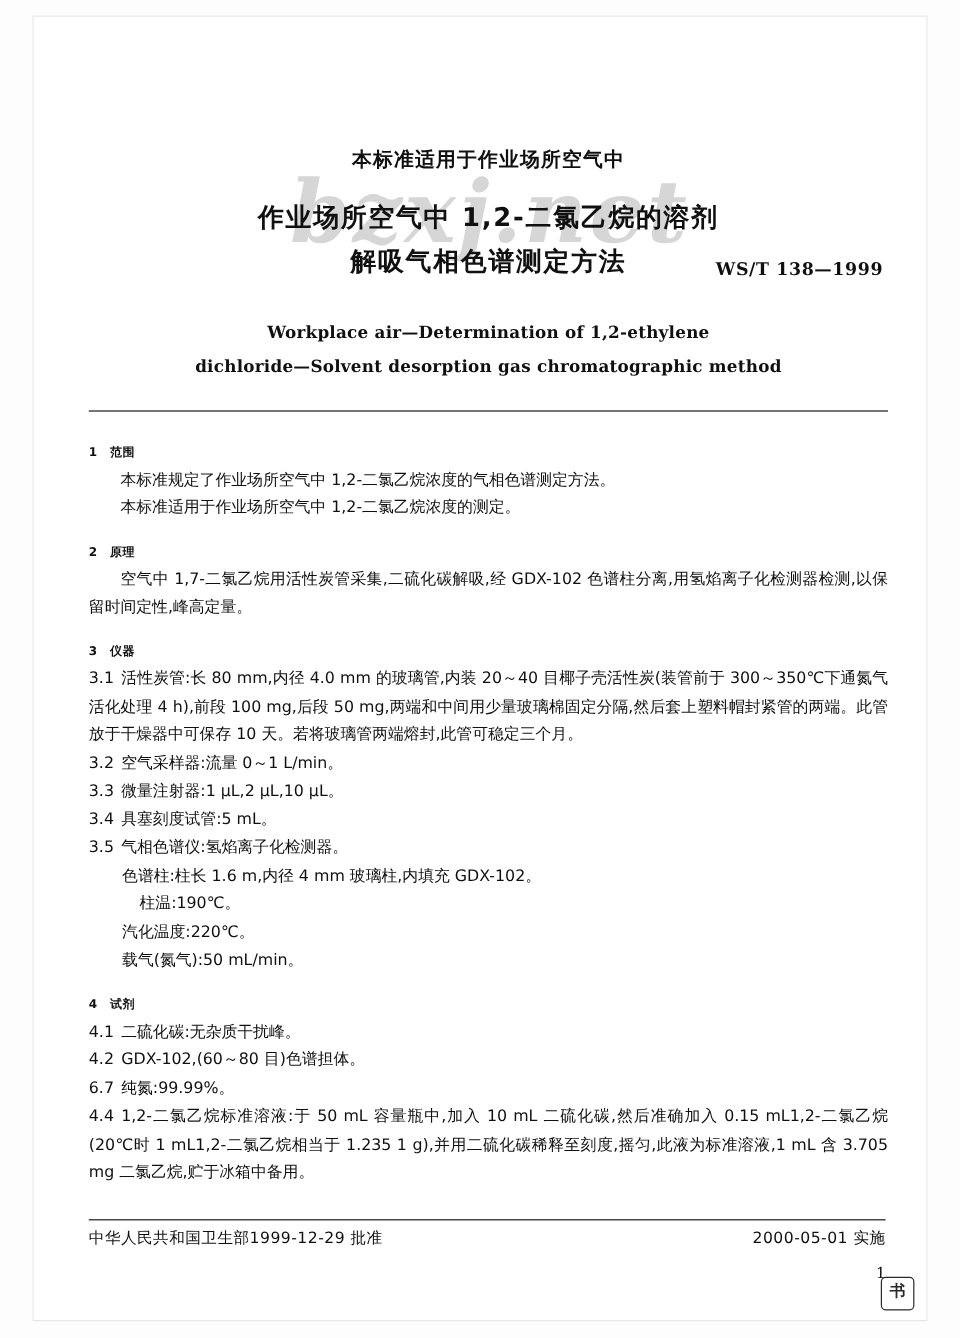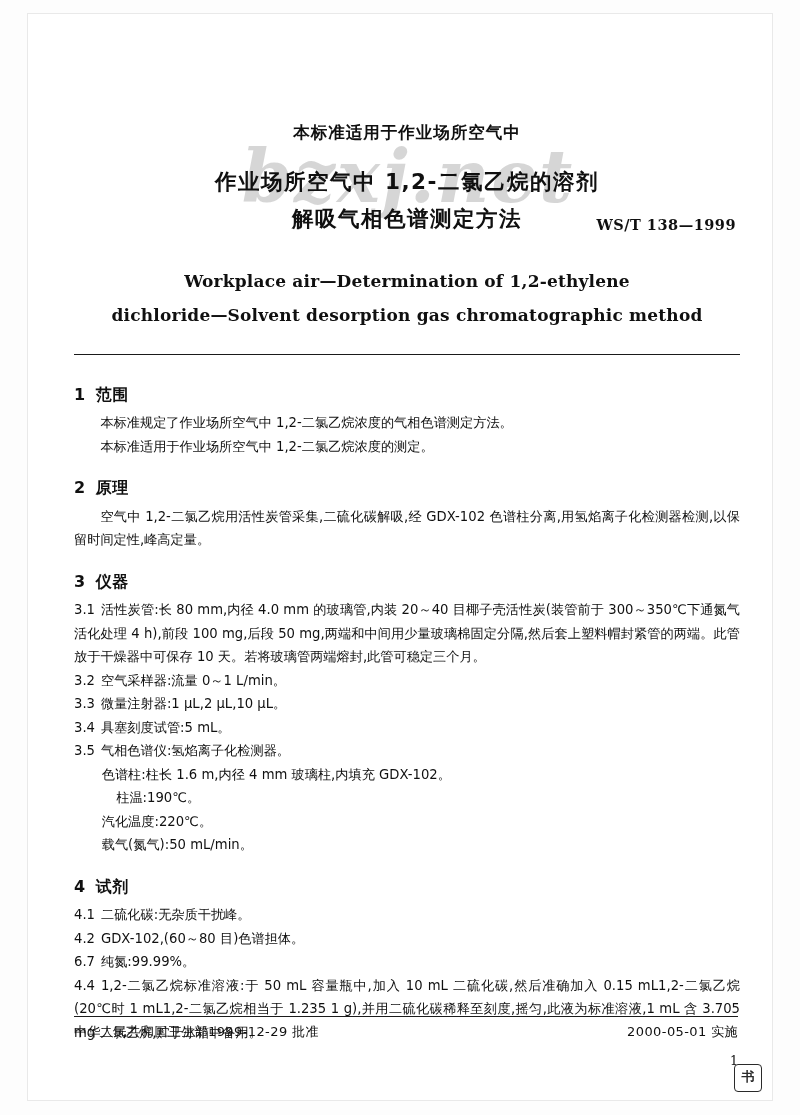--- a/index.html
+++ b/index.html
@@ -74,38 +74,38 @@
     font-family: "DejaVu Serif", "Liberation Serif", serif;
     font-size: 14.5px;
     font-weight: bold;
     letter-spacing: 0.5px;
     white-space: nowrap;
   }
   .en-title {
     margin-top: 26px;
     text-align: center;
     font-family: "DejaVu Serif", "Liberation Serif", serif;
-    font-size: 17px;
+    font-size: 14px;
     font-weight: bold;
     line-height: 2.0;
     letter-spacing: 0.2px;
   }
   .rule {
     margin-top: 22px;
     border-top: 1.3px solid #1a1a1a;
     width: 100%;
   }
   .body {
     margin-top: 26px;
     font-size: 13.2px;
     line-height: 1.78;
   }
   .sec-h {
     font-weight: bold;
-    font-size: 16px;
+    font-size: 10px;
     margin-top: 16px;
     margin-bottom: 2px;
     letter-spacing: 0.6px;
   }
   .sec-h .num { margin-right: 10px; }
   .p-ind {
     text-indent: 2em;
     text-align: justify;
   }
   .item {
@@ -192,21 +192,21 @@
 
         <div class="sec-h">
           <span class="num">1</span><span>范围</span>
         </div>
         <div class="p-ind">本标准规定了作业场所空气中 1,2-二氯乙烷浓度的气相色谱测定方法。</div>
         <div class="p-ind">本标准适用于作业场所空气中 1,2-二氯乙烷浓度的测定。</div>
 
         <div class="sec-h">
           <span class="num">2</span><span>原理</span>
         </div>
-        <div class="p-ind">空气中 1,2-二氯乙烷用活性炭管采集,二硫化碳解吸,经 GDX-102 色谱柱分离,用氢焰离子化检测器检测,以保留时间定性,峰高定量。</div>
+        <div class="p-ind">空气中 1,7-二氯乙烷用活性炭管采集,二硫化碳解吸,经 GDX-102 色谱柱分离,用氢焰离子化检测器检测,以保留时间定性,峰高定量。</div>
 
         <div class="sec-h">
           <span class="num">3</span><span>仪器</span>
         </div>
         <div class="item">
           <span class="lbl">3.1</span><span>活性炭管:长 80 mm,内径 4.0 mm 的玻璃管,内装 20～40 目椰子壳活性炭(装管前于 300～350℃下通氮气活化处理 4 h),前段 100 mg,后段 50 mg,两端和中间用少量玻璃棉固定分隔,然后套上塑料帽封紧管的两端。此管放于干燥器中可保存 10 天。若将玻璃管两端熔封,此管可稳定三个月。</span>
         </div>
         <div class="item">
           <span class="lbl">3.2</span><span>空气采样器:流量 0～1 L/min。</span>
         </div>

